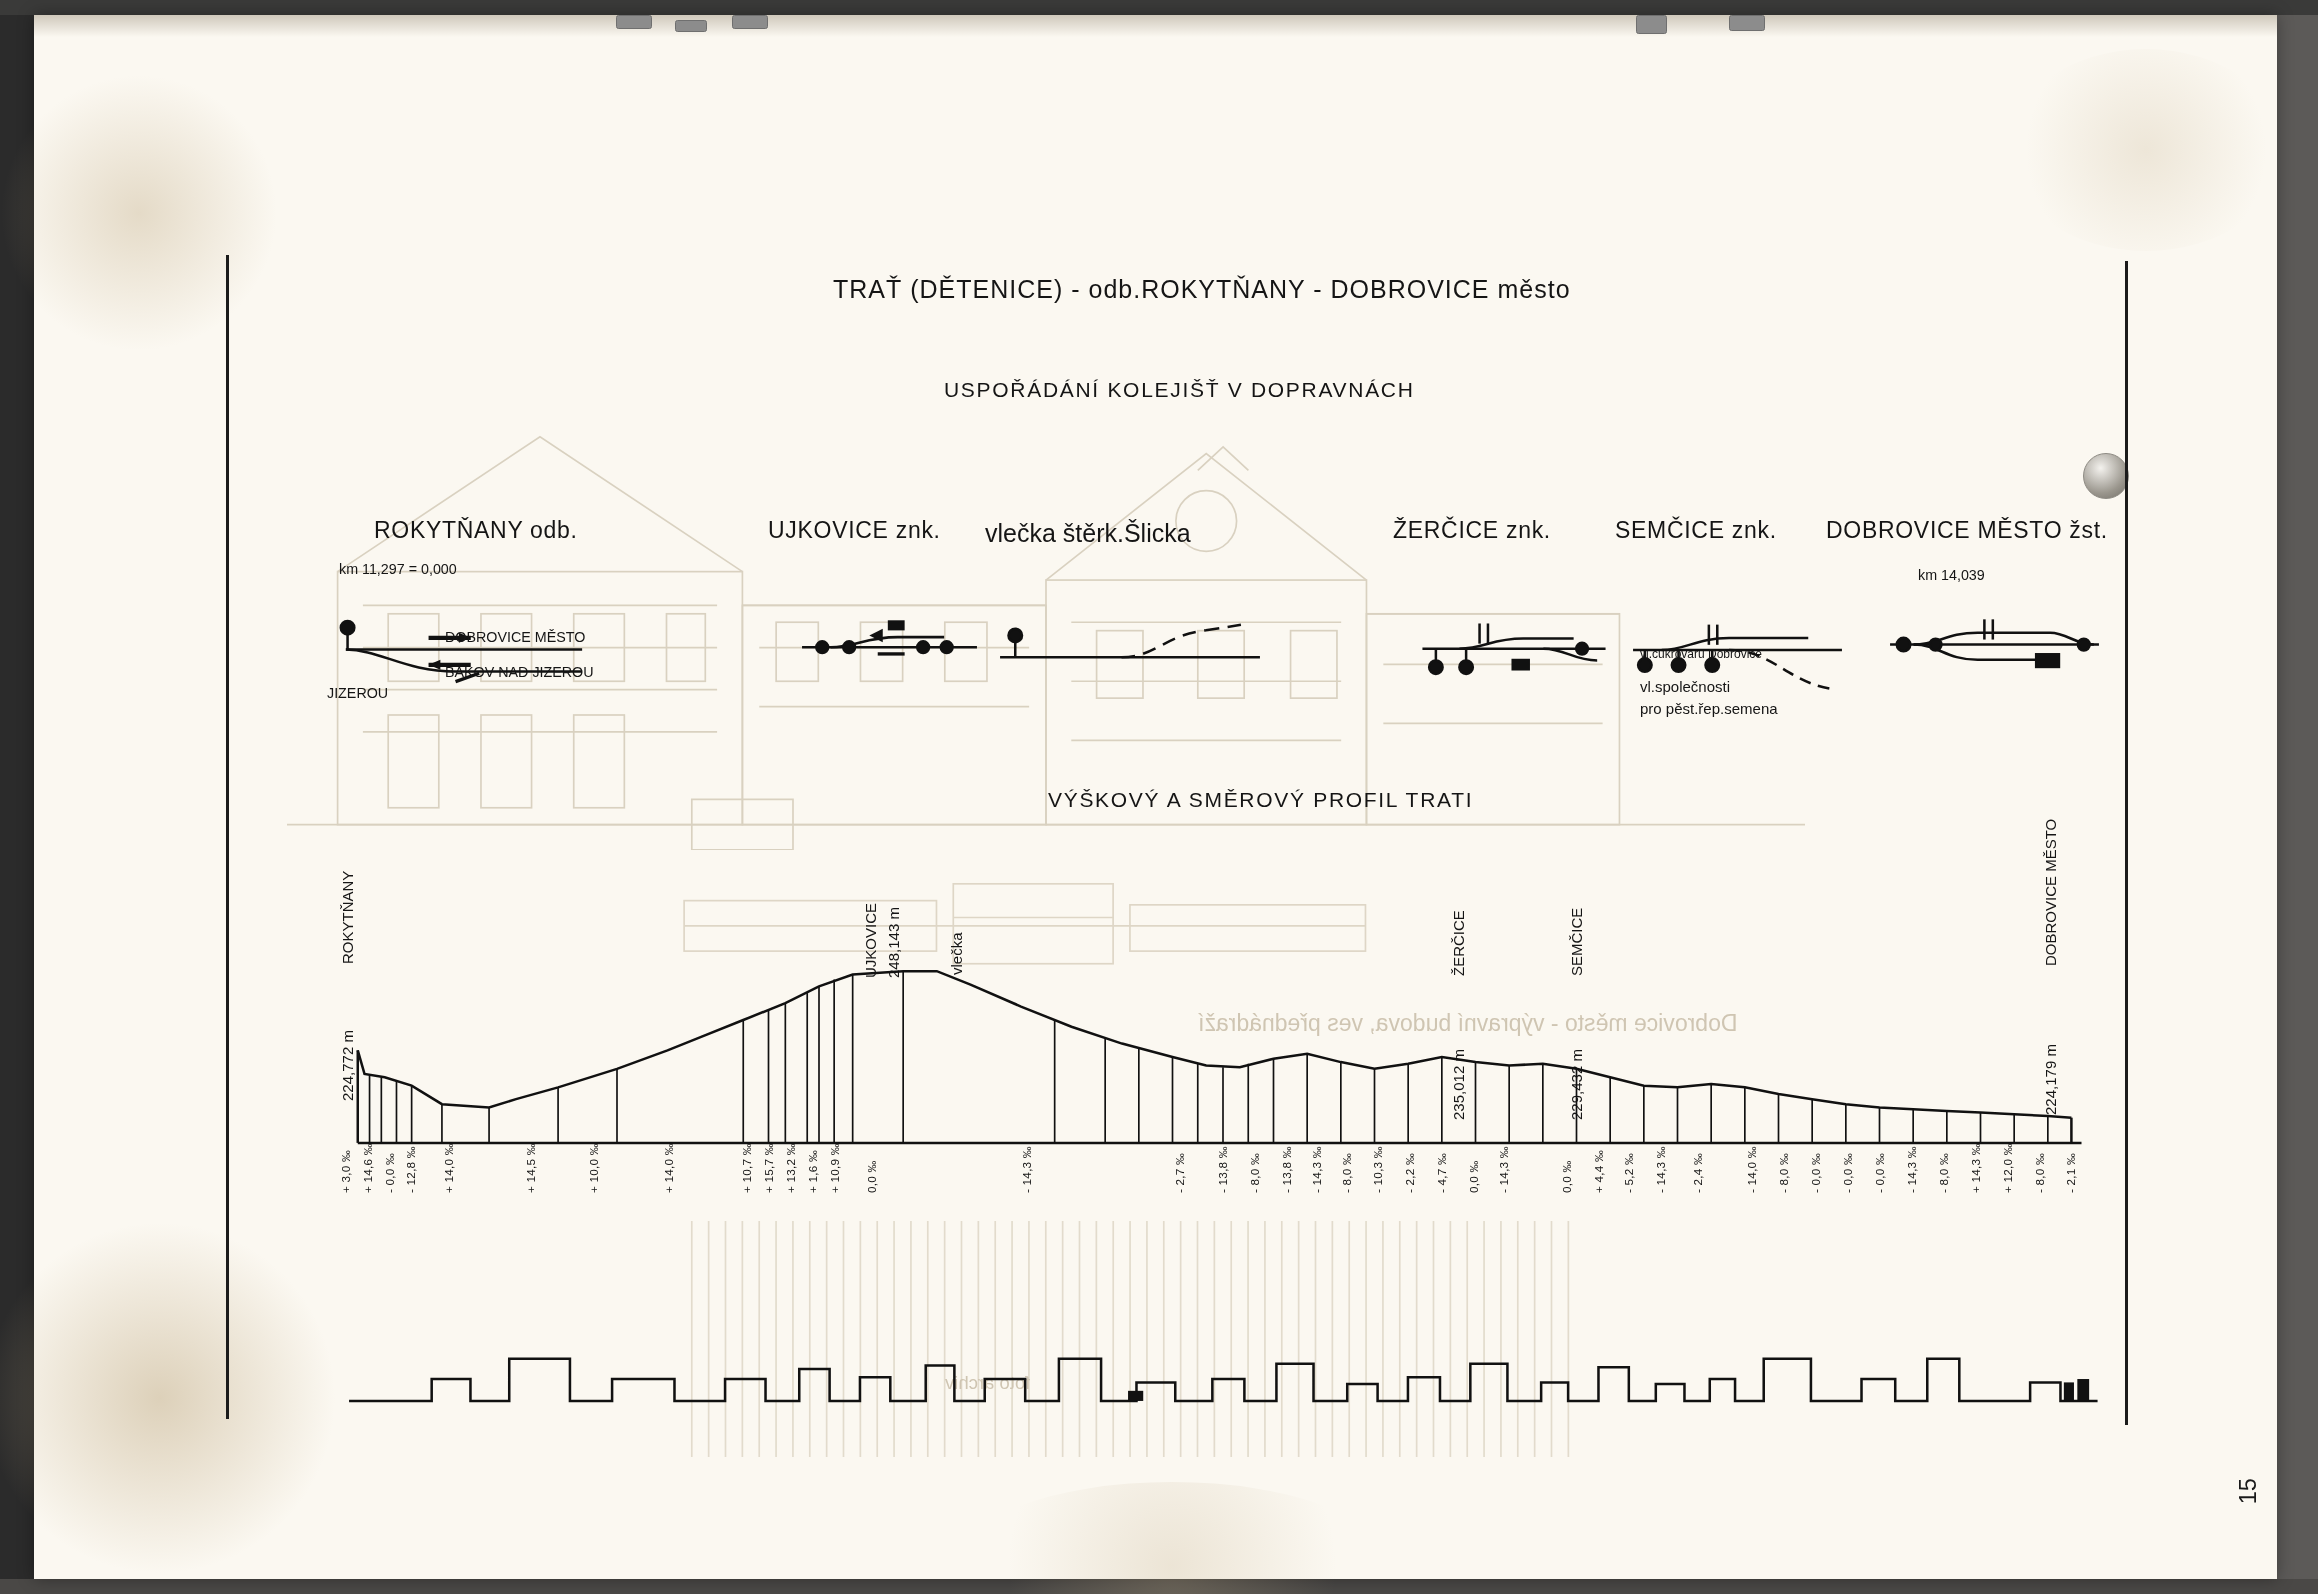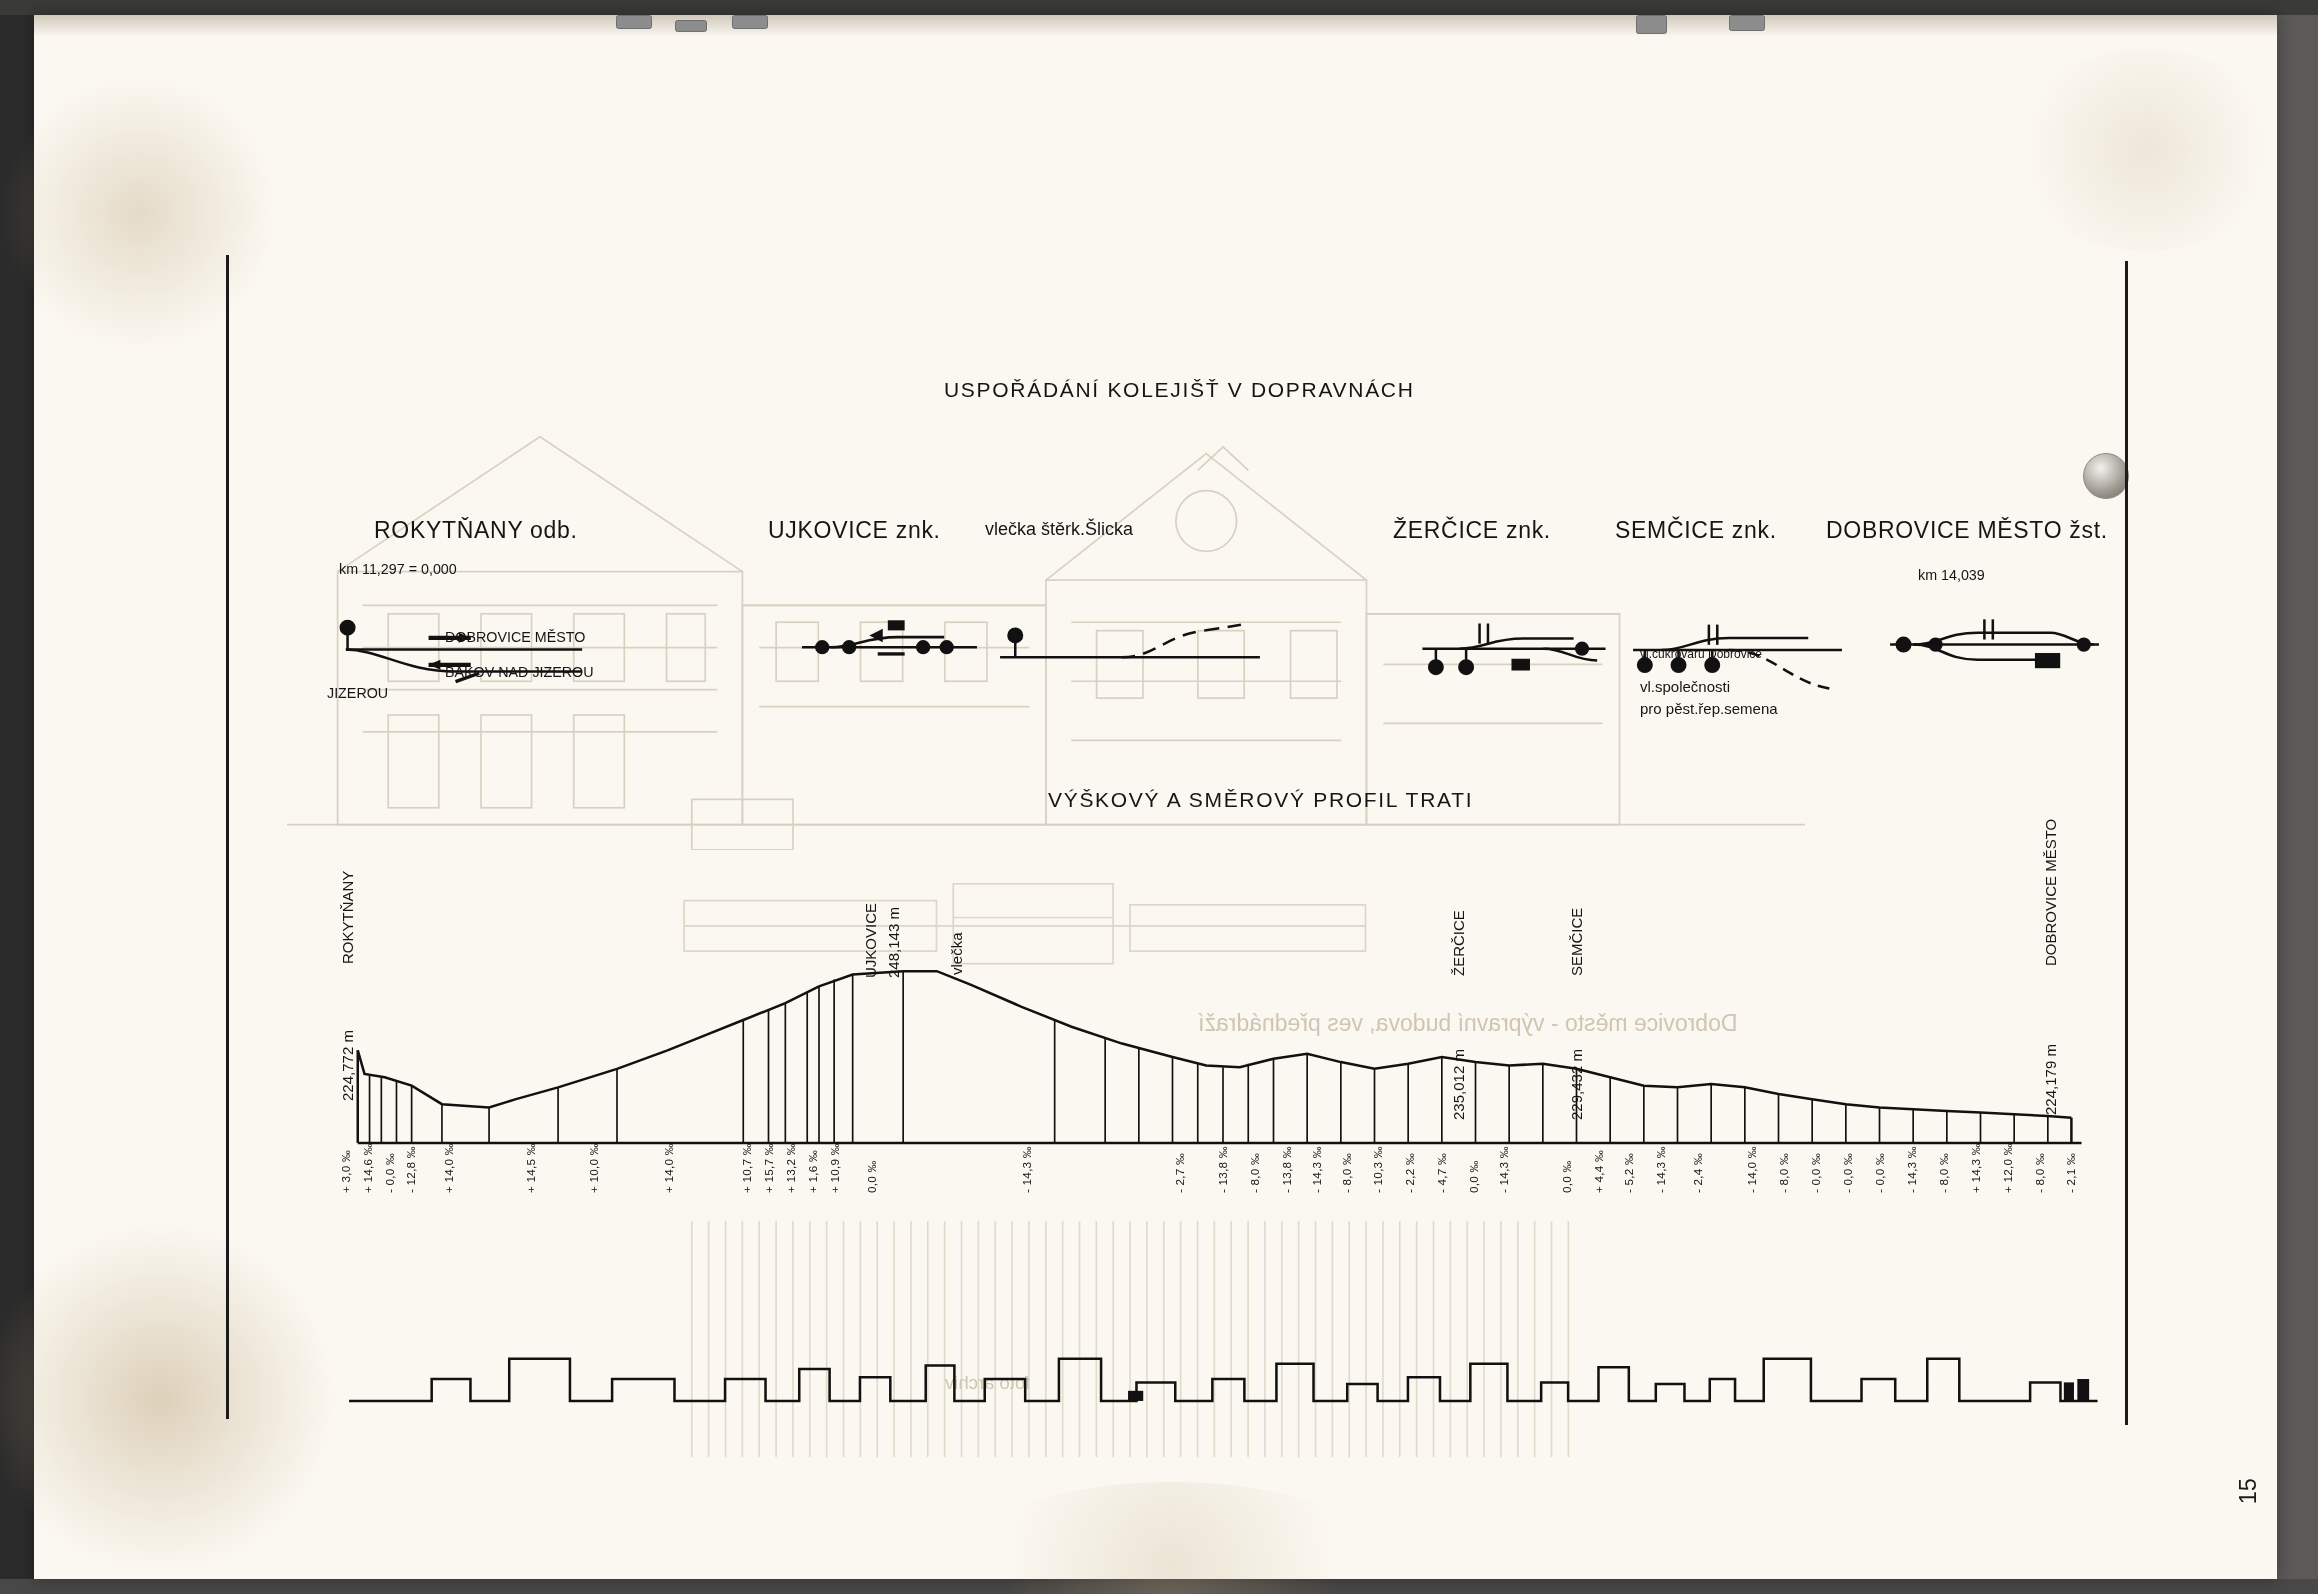--- a/index.html
+++ b/index.html
@@ -157,29 +157,30 @@
                  M650 0 V280 M670 0 V280 M690 0 V280 M710 0 V280 M730 0 V280 M750 0 V280 M770 0 V280 M790 0 V280
                  M810 0 V280 M830 0 V280 M850 0 V280 M870 0 V280 M890 0 V280 M910 0 V280 M930 0 V280 M950 0 V280
                  M970 0 V280 M990 0 V280 M1010 0 V280 M1030 0 V280 M1050 0 V280"></path>
       </g>
     </g>
   </svg>
 
   <div class="ghost ghostflip" style="left:1164px; top:995px; font-size:23px;">Dobrovice město - výpravní budova, ves přednádraží</div>
   <div class="ghost ghostflip" style="left:911px; top:1357px; font-size:18.5px;">foto  archiv</div>
 
+  <div class="t title" style="left:799px; top:260px;">TRAŤ (DĚTENICE) - odb.ROKYTŇANY - DOBROVICE město</div>
   <div class="t subtitle" style="left:910px; top:363px;">USPOŘÁDÁNÍ KOLEJIŠŤ V DOPRAVNÁCH</div>
   <div class="t subtitle" style="left:974px; top:773px;margin-left:40px;">VÝŠKOVÝ A SMĚROVÝ PROFIL TRATI</div>
 
   <div class="t stname" style="left:304px; top:502px;margin-left:36px;">ROKYTŇANY odb.</div>
   <div class="t small" style="left:305px; top:546px;">km 11,297 = 0,000</div>
 
   <div class="t stname" style="left:734px; top:502px;">UJKOVICE znk.</div>
 
-  <div class="t tiny" style="left:951px; top:504px; font-size:18px;text-align:center;">vlečka štěrk.Šlicka</div>
+  <div class="t tiny" style="left:951px; top:504px; font-size:25px;text-align:center;">vlečka štěrk.Šlicka</div>
 
   <div class="t stname" style="left:1359px; top:502px;">ŽERČICE znk.</div>
 
   <div class="t stname" style="left:1581px; top:502px;">SEMČICE znk.</div>
 
   <div class="t stname" style="left:1792px; top:502px;">DOBROVICE MĚSTO žst.</div>
   <div class="t small" style="left:1884px; top:552px;">km 14,039</div>
 
   <svg class="schematic" style="left:295px; top:594px;" width="270" height="93" viewBox="0 0 320 110">
     <g stroke="#111" stroke-width="3" fill="none">

